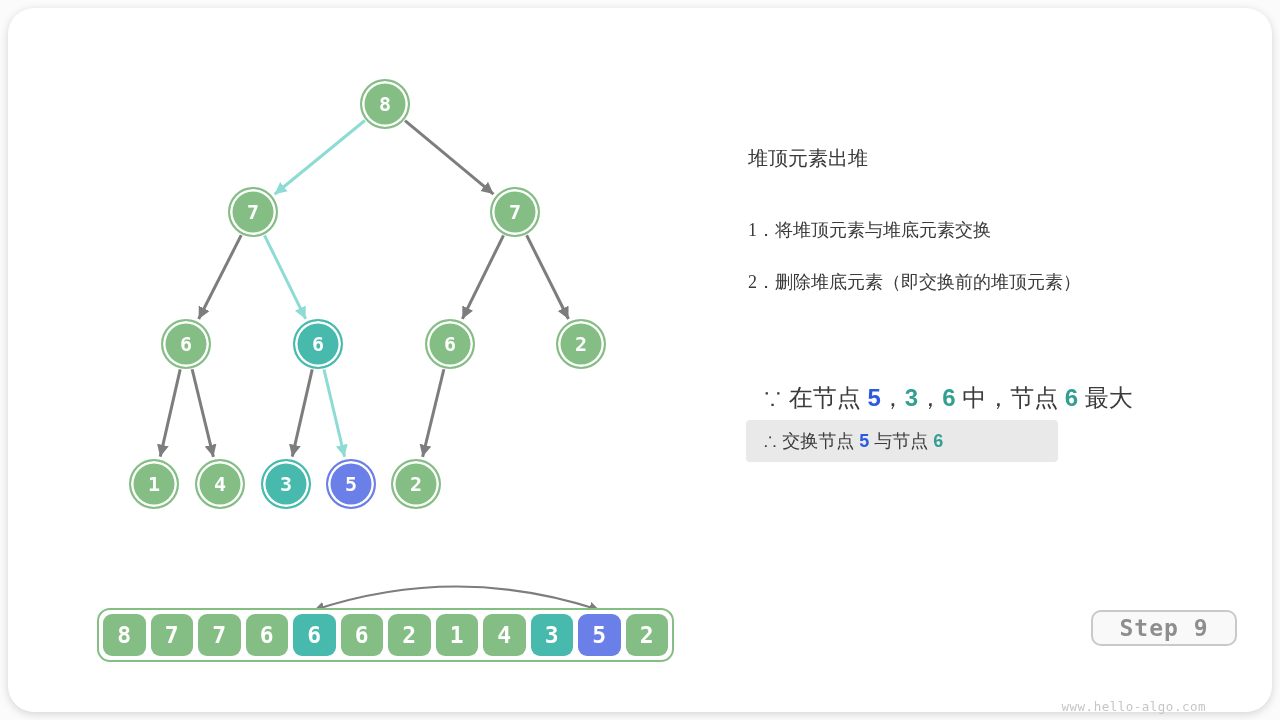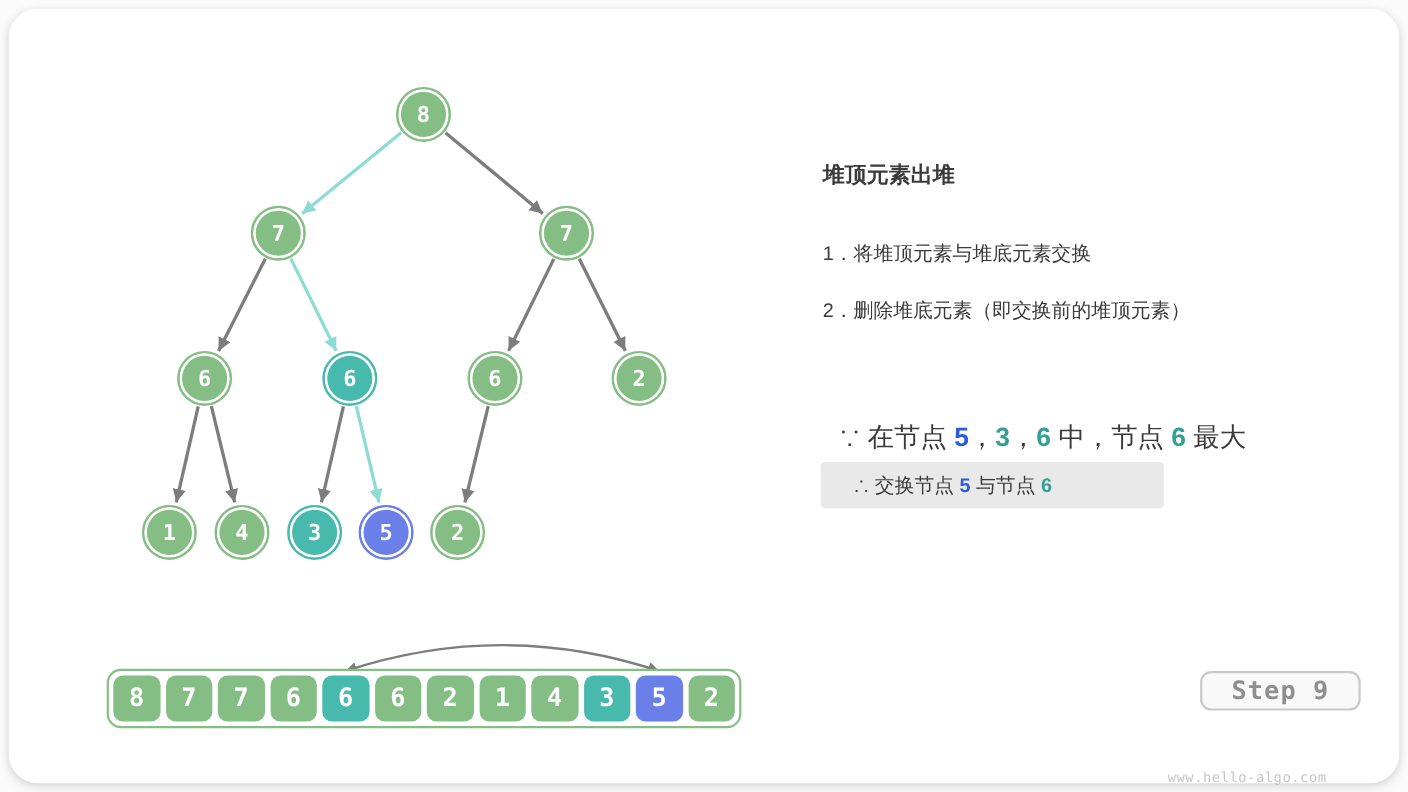--- a/index.html
+++ b/index.html
@@ -33,43 +33,44 @@
     display: flex; align-items: center; justify-content: center;
     color: #ffffff;
     font: 700 20px "DejaVu Sans Mono", monospace;
   }
   .node.green { background: var(--node-green); border-color: var(--node-green); }
   .node.teal  { background: var(--node-teal);  border-color: var(--node-teal);  }
   .node.blue  { background: var(--node-blue);  border-color: var(--node-blue);  }
   
   .panel-title {
     position: absolute; left: 740px; top: 137px;
-    font-size: 20px; font-weight: 700;
+    font-size: 20px; font-weight: 400;
     color: var(--text-dark);
   }
   .step-list { position: absolute; left: 740px; top: 211px; }
   .step-item {
     font-size: 18px; line-height: 22px;
     margin-bottom: 30px;
     color: var(--text-dark);
     white-space: pre;
+    font-family: Liberation Serif, serif;
   }
   .because-line {
     position: absolute; left: 755px; top: 379px;
     font-size: 24px; line-height: 22px;
     color: var(--text-dark);
     white-space: pre;
   }
   .therefore-box {
     position: absolute; left: 738px; top: 412px;
     height: 42px; min-width: 312px;
     background: var(--highlight-bg);
     border-radius: 4px;
     display: inline-flex; align-items: center;
-    padding: 0 18px 0 30px;
+    padding: 0 18px 0 17px;
     font-size: 18px;
     color: var(--text-dark);
     white-space: pre;
   }
   .seg-dark { color: var(--text-dark); }
   .seg-blue { color: var(--number-blue); font-weight: 700; }
   .seg-teal { color: var(--number-teal); font-weight: 700; }
   
   .array-box {
     position: absolute; left: 89px; top: 600px;

